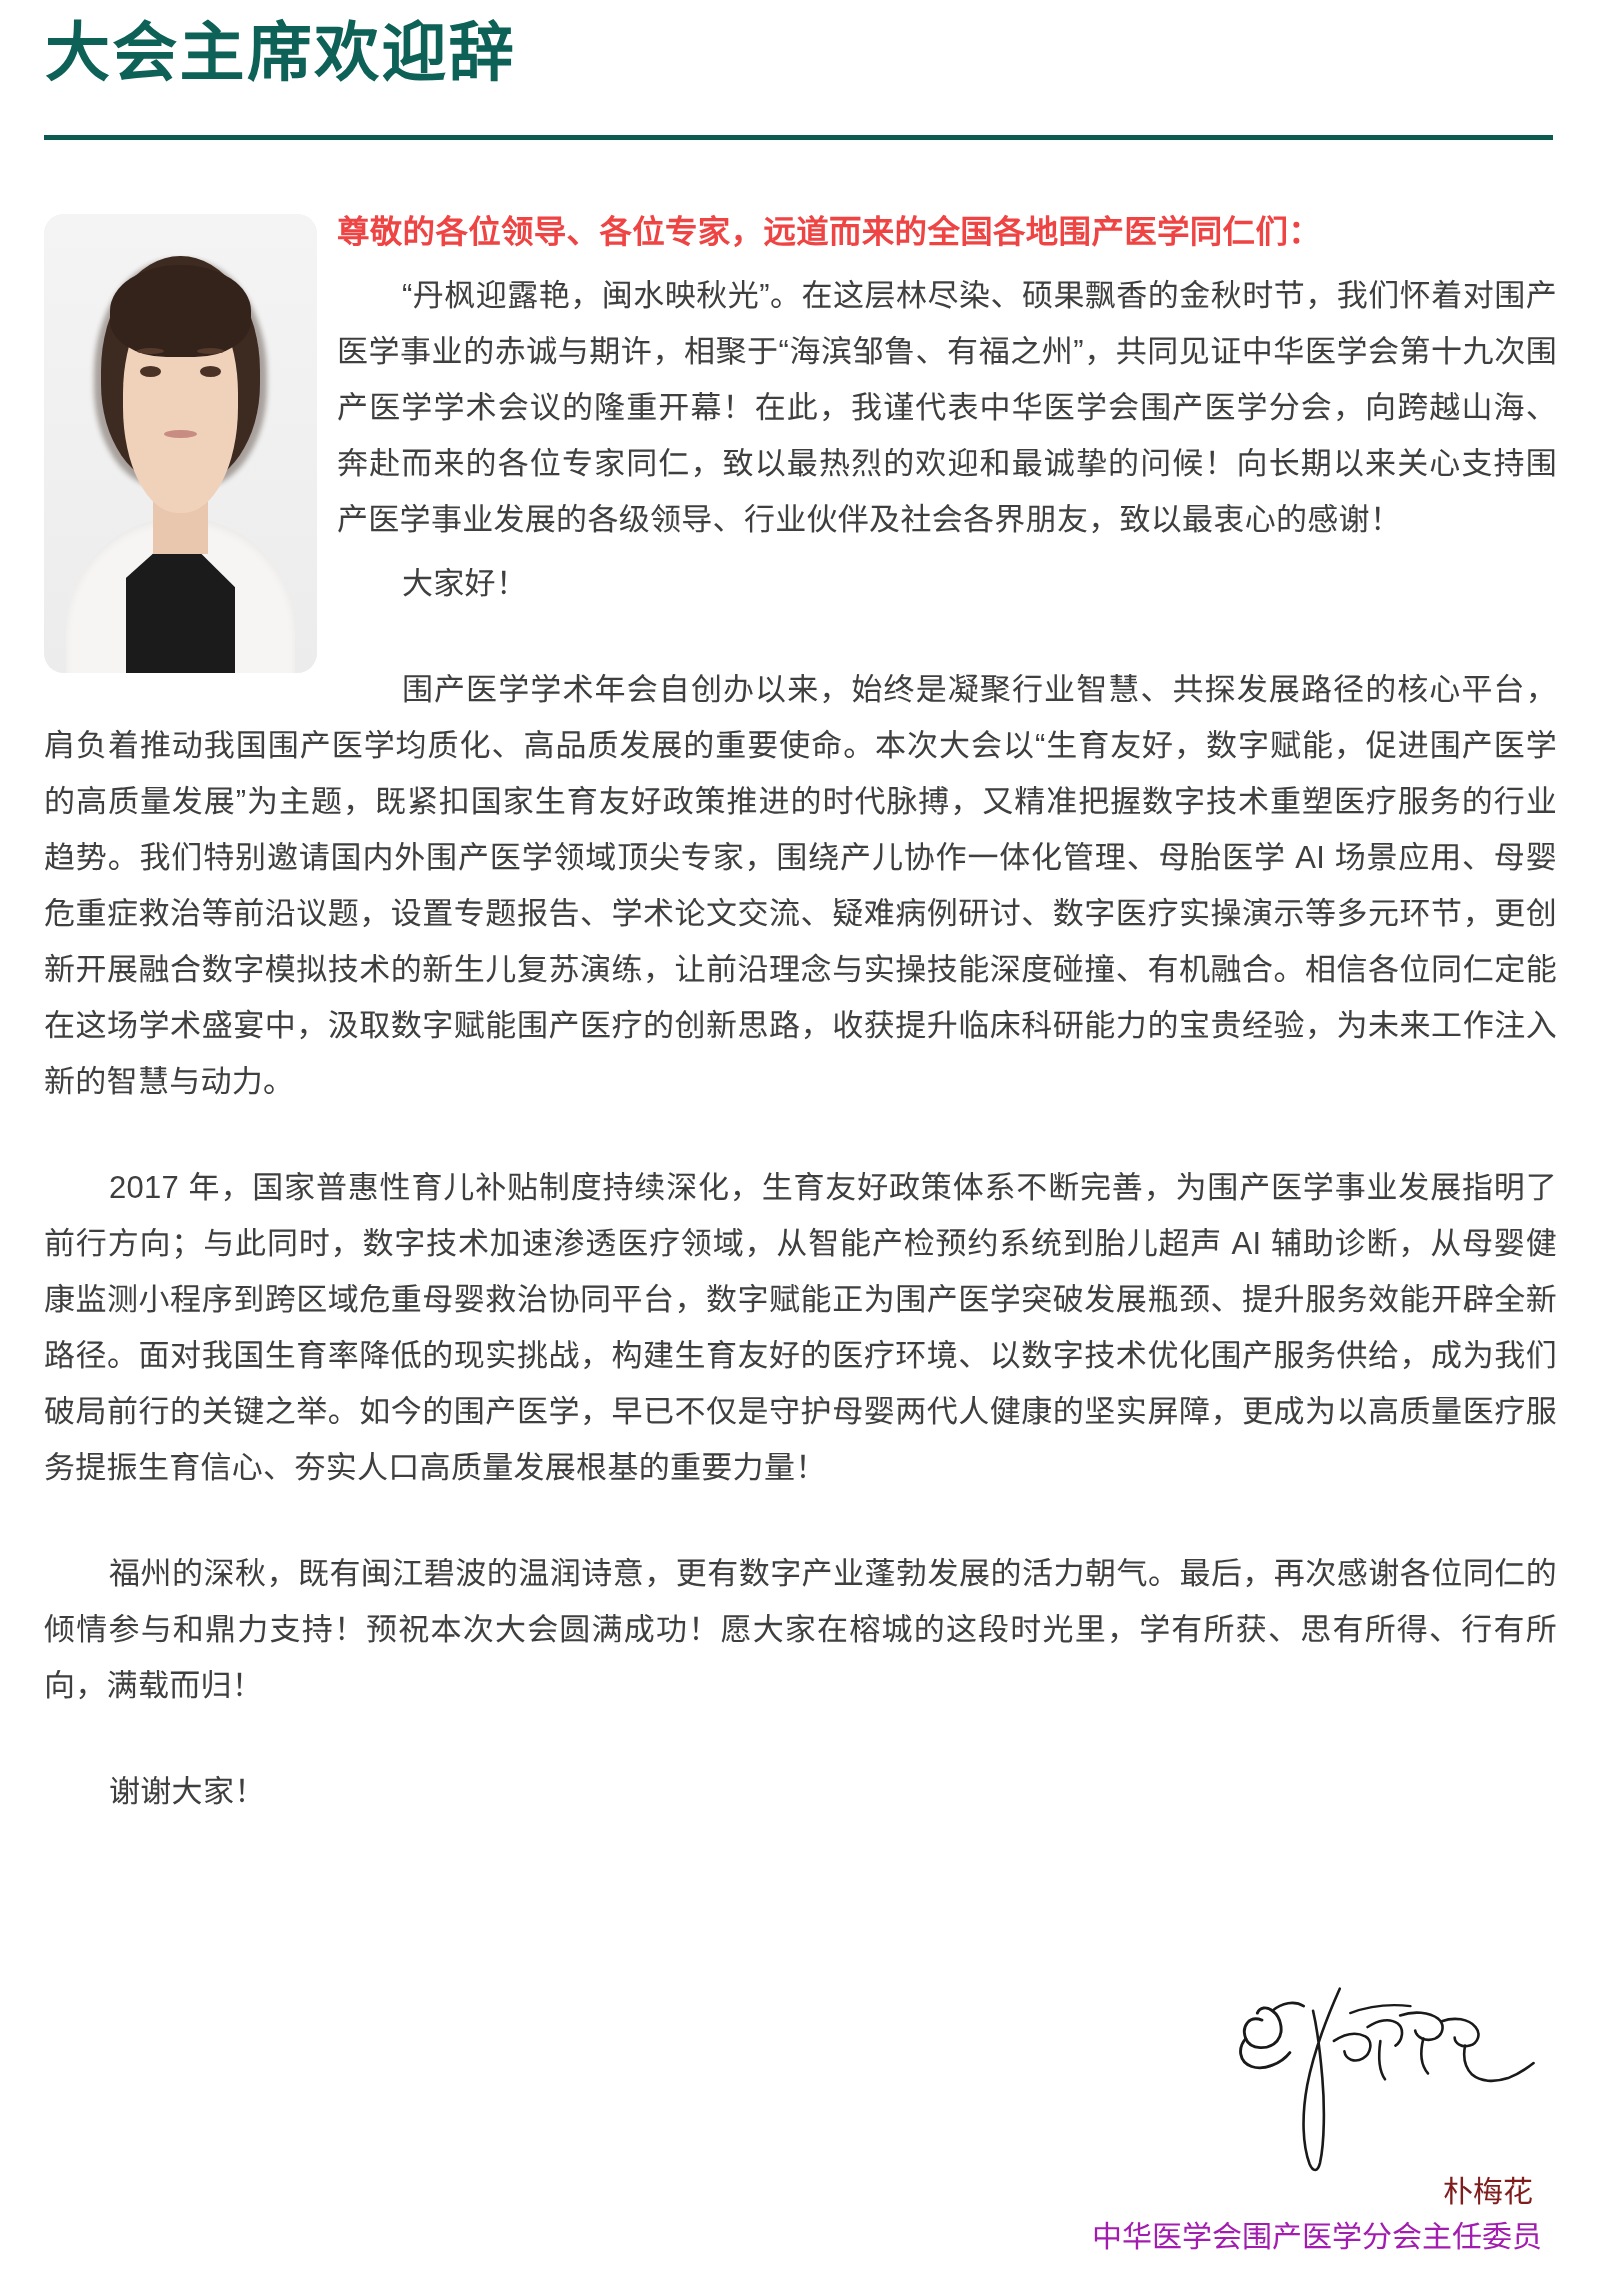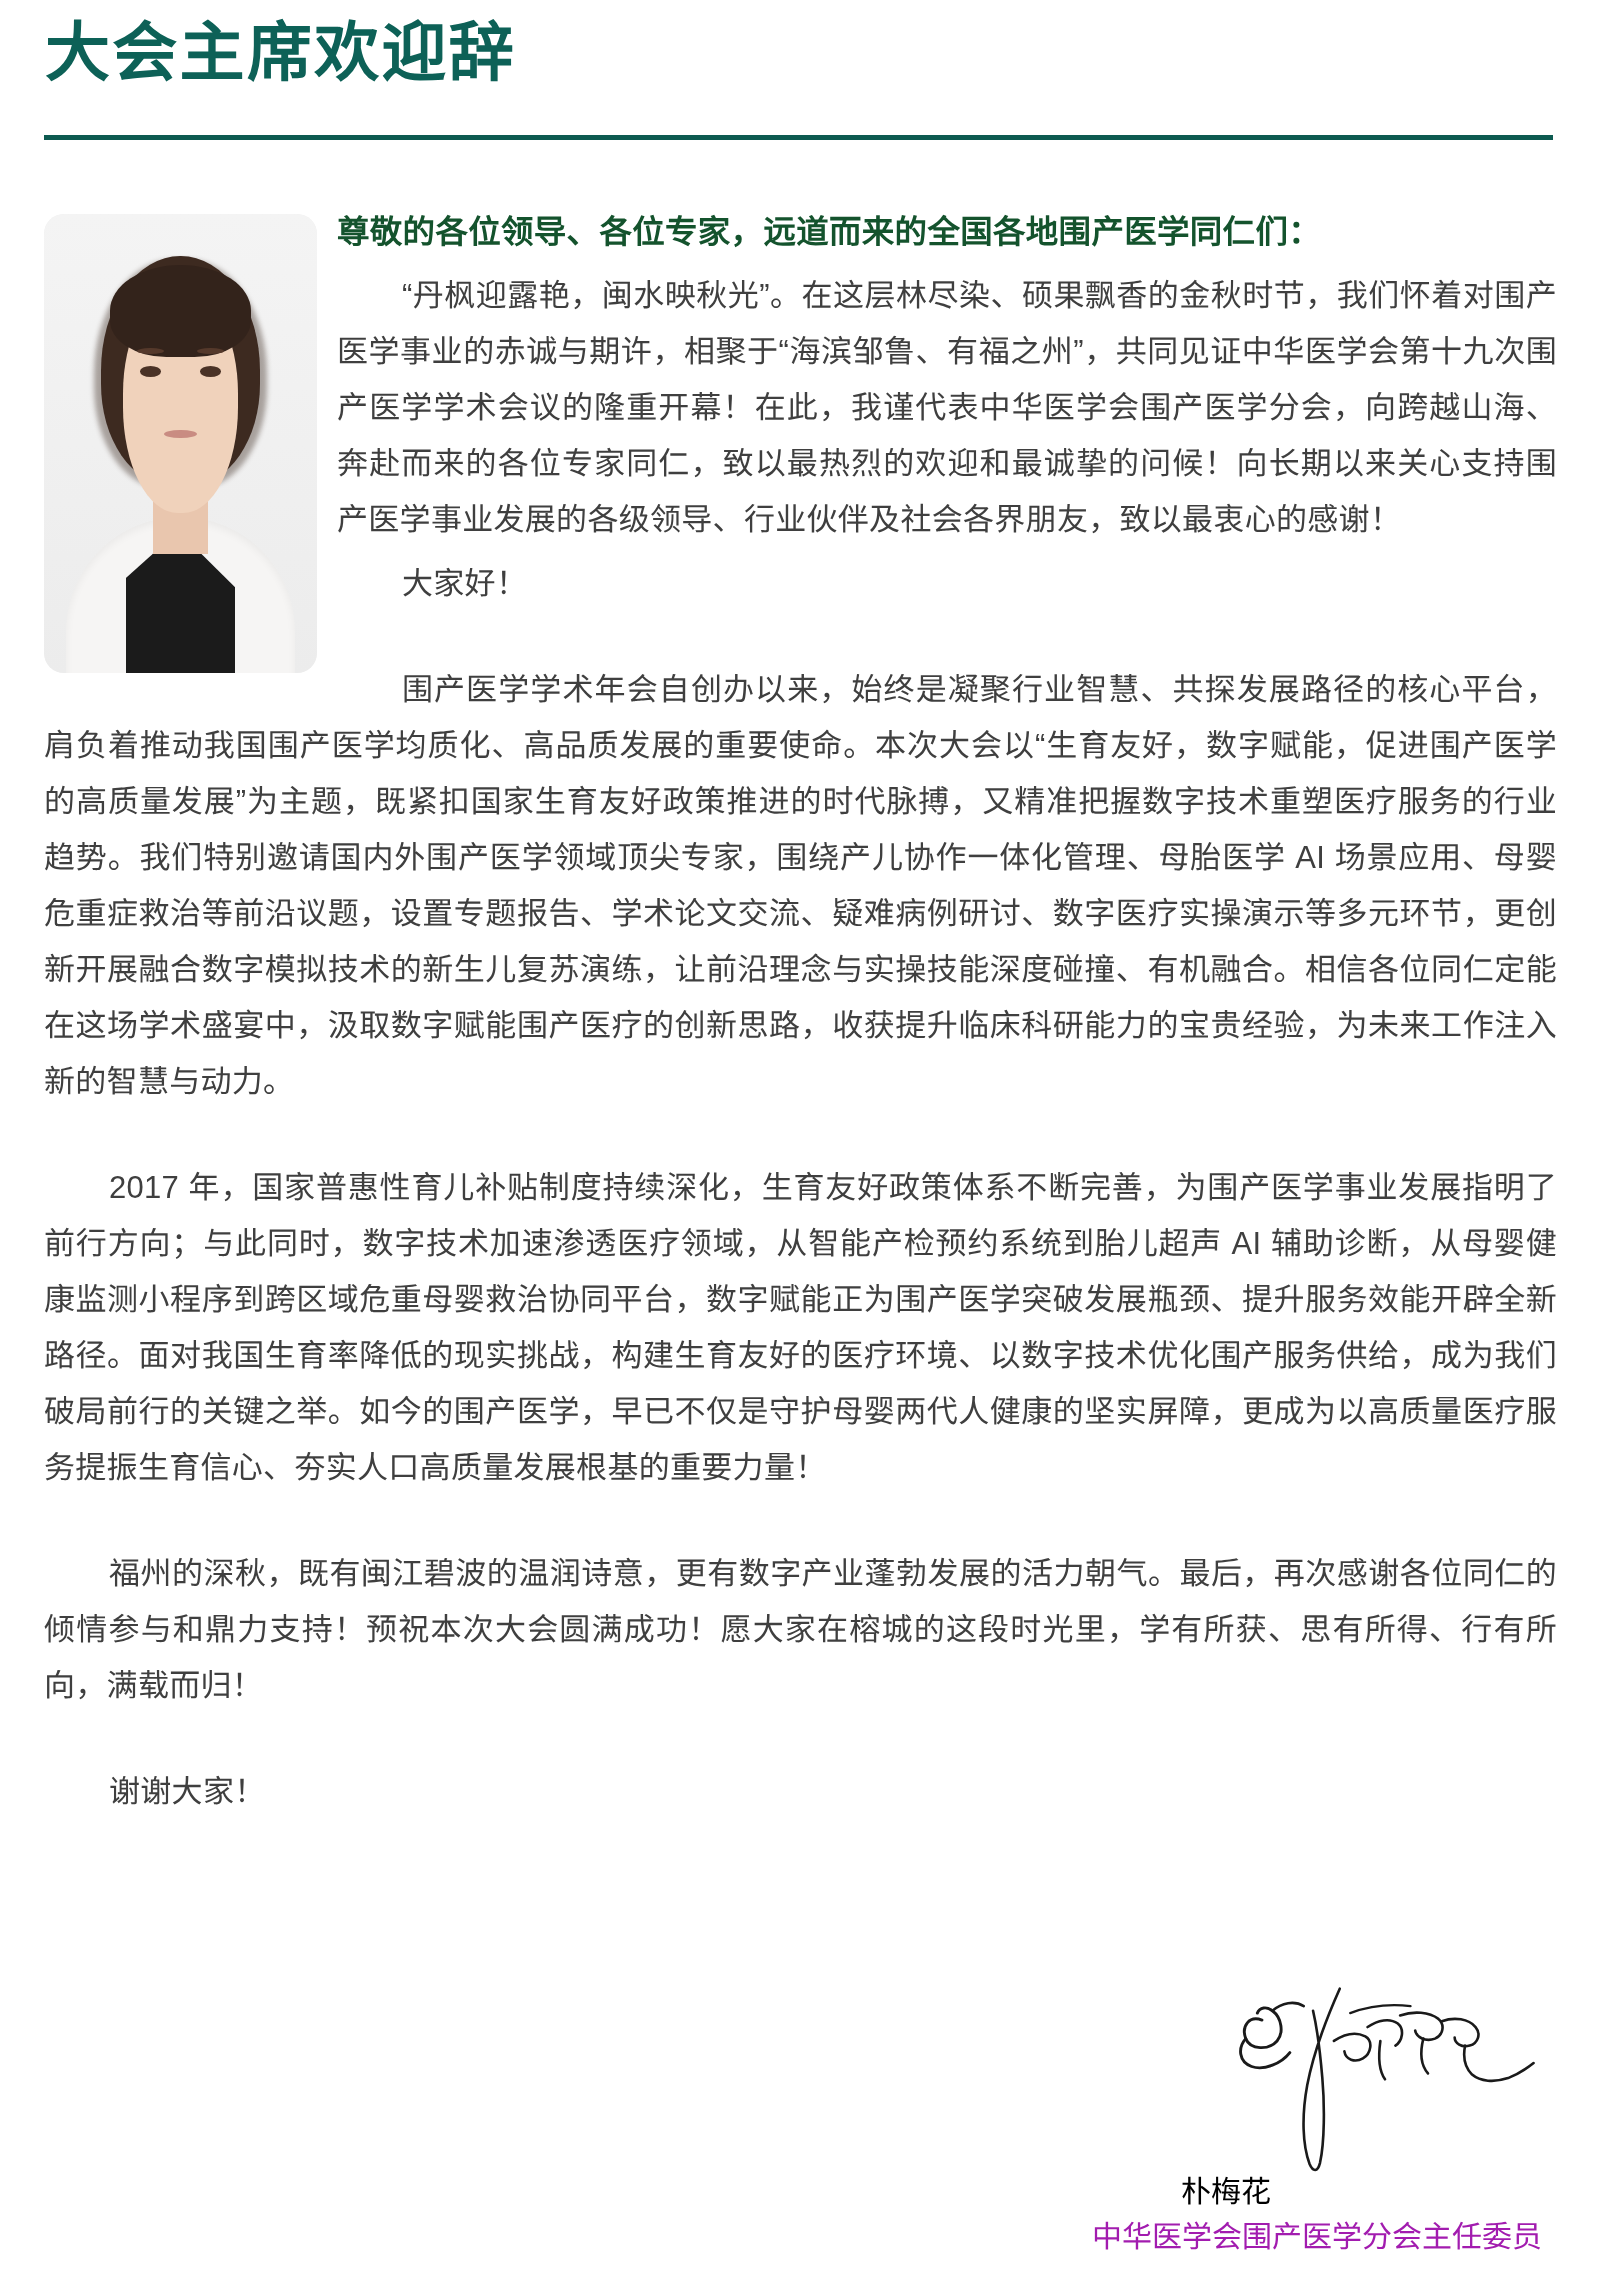--- a/index.html
+++ b/index.html
@@ -172,21 +172,21 @@
     color: #3f3f3f;
     text-align: justify;
     text-justify: inter-ideograph;
     font-family: "Liberation Sans", "DejaVu Sans", sans-serif;
     letter-spacing: 0.3px;
   }
   .salutation {
     font-weight: 700;
     font-size: 32.5px;
     line-height: 56px;
-    color: #14532d;
+    color: #ef4444;
     margin: 0 0 1.2px 0;
   }
   .para {
     margin: 0;
     text-indent: 65px;
   }
   .para.gap { margin-top: 50px; }
   .para.gap-sm { margin-top: 8.1px; }
 
   
@@ -198,24 +198,23 @@
     text-align: right;
   }
   .signature-svg {
     display: block;
     margin-left: auto;
     margin-right: 5.8px;
   }
   .sign-name {
     font-size: 30px;
     line-height: 45px;
-    color: #000000;
+    color: #7f1d1d;
     margin-top: -8.1px;
     margin-right: 24px;
-    text-align: center;
   }
   .sign-role {
     font-size: 30px;
     line-height: 45px;
     color: #a21caf;
     margin-right: 15px;
   }
   .clear { clear: both; height: 0; }
 </style>
 </head>

